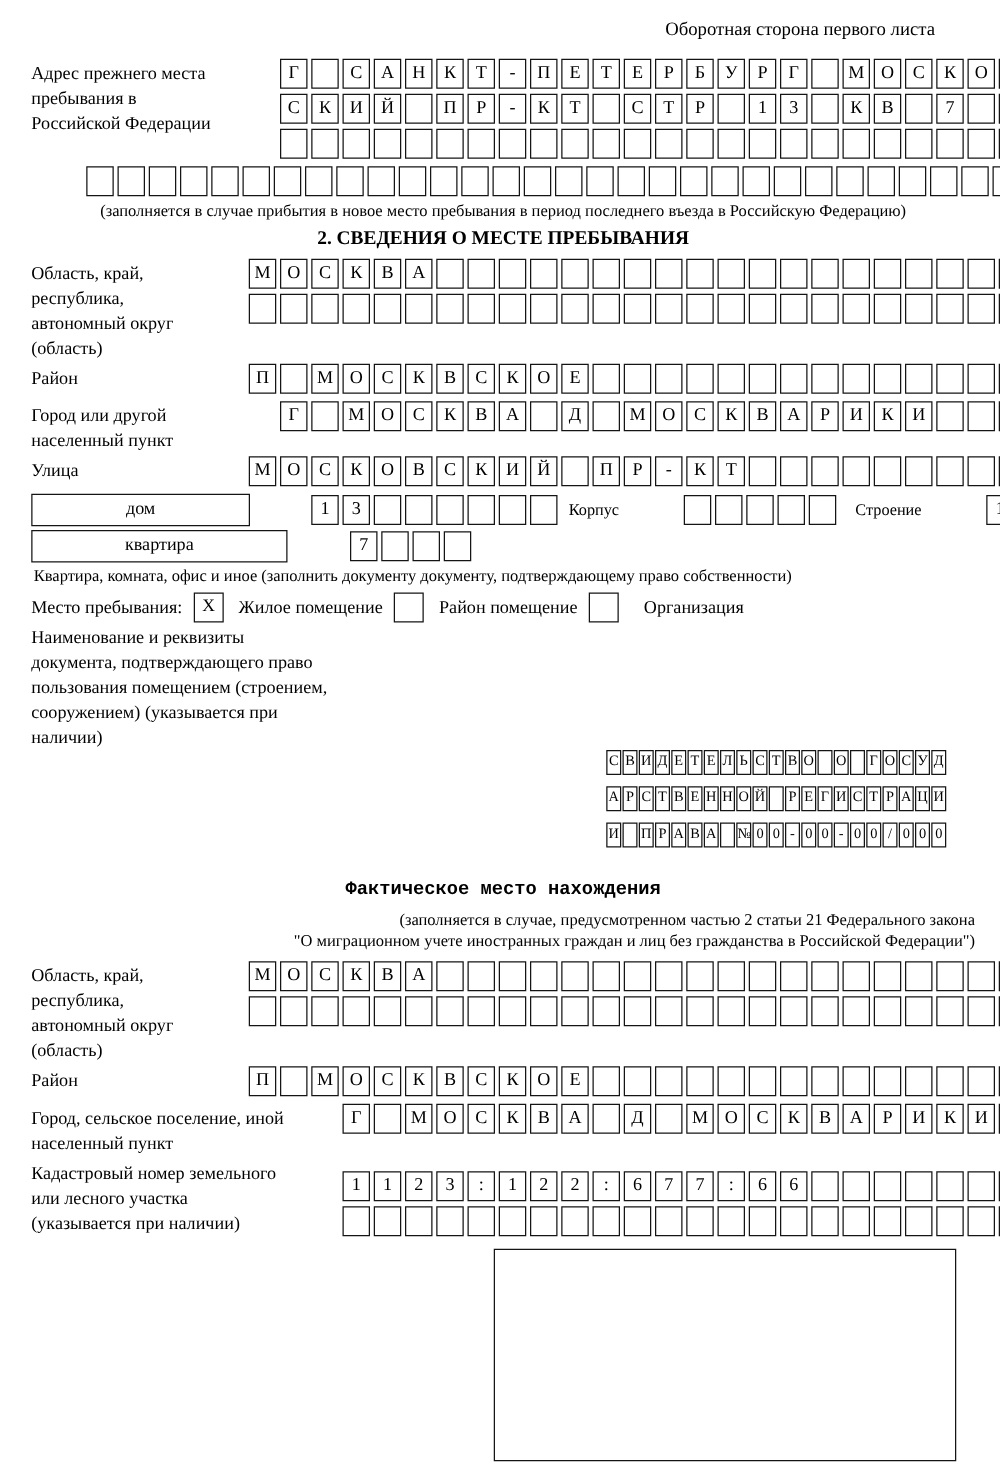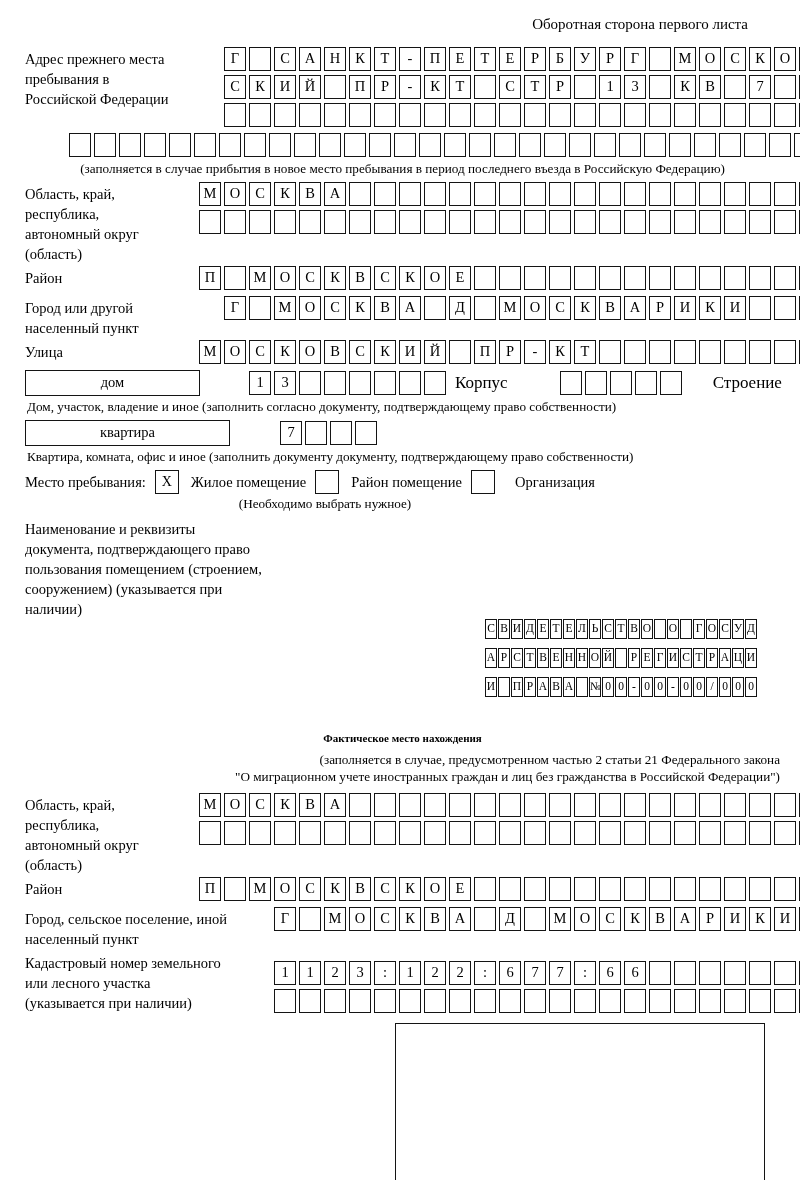--- a/index.html
+++ b/index.html
@@ -16,21 +16,21 @@
   .cell { display:inline-block; box-sizing:border-box; width:22px; height:24px; border:1.8px solid #141414;
           margin-right:3px; text-align:center; font-size:14.5px; line-height:20px; vertical-align:top; }
 
   .caption { text-align:center; font-size:13.2px; line-height:16px; margin:1px 0 5px; }
   .caption-left { font-size:13.2px; line-height:16px; margin:0 0 5px 2px; }
   .sec-title { text-align:center; font-weight:bold; font-size:15.5px; margin:3px 0 7px; }
 
   .house-row { display:flex; align-items:center; margin:2px 0 3px; }
   .box-input { box-sizing:border-box; border:1.8px solid #141414; height:26px; line-height:23px;
                text-align:center; font-size:14.5px; flex-shrink:0; }
-  .inline-lbl { font-size:17px; margin:0 8px 0 6px; white-space:nowrap; }
+  .inline-lbl { font-size:13px; margin:0 8px 0 6px; white-space:nowrap; }
 
   .stay-row { display:flex; align-items:center; font-size:14.5px; margin:4px 0 2px; }
   .checkbox { box-sizing:border-box; display:inline-block; width:24px; height:24px; border:1.8px solid #141414;
               text-align:center; line-height:21px; font-size:14px; margin:0 12px 0 9px; flex-shrink:0; }
   .stay-note { width:560px; text-align:center; font-size:13.2px; margin:1px 0 7px 20px; }
 
   .doc-row { display:flex; align-items:flex-start; margin:2px 0 0;flex-direction:column; }
   .doc-lbl { width:240px; font-size:14.5px; line-height:20px; flex-shrink:0; }
   .doc-cells { margin-left:auto; margin-right:22px; }
   .doc-cells .cells-row { height:20px; margin-bottom:9px; }
@@ -55,20 +55,21 @@
     <div class="lbl w155">Адрес прежнего места пребывания в Российской Федерации</div>
     <div class="rows">
       <div class="cells-row"><span class="cell">Г</span><span class="cell"></span><span class="cell">С</span><span class="cell">А</span><span class="cell">Н</span><span class="cell">К</span><span class="cell">Т</span><span class="cell">-</span><span class="cell">П</span><span class="cell">Е</span><span class="cell">Т</span><span class="cell">Е</span><span class="cell">Р</span><span class="cell">Б</span><span class="cell">У</span><span class="cell">Р</span><span class="cell">Г</span><span class="cell"></span><span class="cell">М</span><span class="cell">О</span><span class="cell">С</span><span class="cell">К</span><span class="cell">О</span><span class="cell">В</span></div>
       <div class="cells-row"><span class="cell">С</span><span class="cell">К</span><span class="cell">И</span><span class="cell">Й</span><span class="cell"></span><span class="cell">П</span><span class="cell">Р</span><span class="cell">-</span><span class="cell">К</span><span class="cell">Т</span><span class="cell"></span><span class="cell">С</span><span class="cell">Т</span><span class="cell">Р</span><span class="cell"></span><span class="cell">1</span><span class="cell">3</span><span class="cell"></span><span class="cell">К</span><span class="cell">В</span><span class="cell"></span><span class="cell">7</span><span class="cell"></span><span class="cell"></span></div>
       <div class="cells-row"><span class="cell"></span><span class="cell"></span><span class="cell"></span><span class="cell"></span><span class="cell"></span><span class="cell"></span><span class="cell"></span><span class="cell"></span><span class="cell"></span><span class="cell"></span><span class="cell"></span><span class="cell"></span><span class="cell"></span><span class="cell"></span><span class="cell"></span><span class="cell"></span><span class="cell"></span><span class="cell"></span><span class="cell"></span><span class="cell"></span><span class="cell"></span><span class="cell"></span><span class="cell"></span><span class="cell"></span></div>
     </div>
   </div>
   <div class="cells-row"><span class="cell"></span><span class="cell"></span><span class="cell"></span><span class="cell"></span><span class="cell"></span><span class="cell"></span><span class="cell"></span><span class="cell"></span><span class="cell"></span><span class="cell"></span><span class="cell"></span><span class="cell"></span><span class="cell"></span><span class="cell"></span><span class="cell"></span><span class="cell"></span><span class="cell"></span><span class="cell"></span><span class="cell"></span><span class="cell"></span><span class="cell"></span><span class="cell"></span><span class="cell"></span><span class="cell"></span><span class="cell"></span><span class="cell"></span><span class="cell"></span><span class="cell"></span><span class="cell"></span><span class="cell"></span></div>
   <div class="caption">(заполняется в случае прибытия в новое место пребывания в период последнего въезда в Российскую Федерацию)</div>
 
+  <div class="sec-title">2. СВЕДЕНИЯ О МЕСТЕ ПРЕБЫВАНИЯ</div>
 
   <div class="form-row">
     <div class="lbl w130">Область, край, республика, автономный округ (область)</div>
     <div class="rows">
       <div class="cells-row"><span class="cell">М</span><span class="cell">О</span><span class="cell">С</span><span class="cell">К</span><span class="cell">В</span><span class="cell">А</span><span class="cell"></span><span class="cell"></span><span class="cell"></span><span class="cell"></span><span class="cell"></span><span class="cell"></span><span class="cell"></span><span class="cell"></span><span class="cell"></span><span class="cell"></span><span class="cell"></span><span class="cell"></span><span class="cell"></span><span class="cell"></span><span class="cell"></span><span class="cell"></span><span class="cell"></span><span class="cell"></span><span class="cell"></span></div>
       <div class="cells-row"><span class="cell"></span><span class="cell"></span><span class="cell"></span><span class="cell"></span><span class="cell"></span><span class="cell"></span><span class="cell"></span><span class="cell"></span><span class="cell"></span><span class="cell"></span><span class="cell"></span><span class="cell"></span><span class="cell"></span><span class="cell"></span><span class="cell"></span><span class="cell"></span><span class="cell"></span><span class="cell"></span><span class="cell"></span><span class="cell"></span><span class="cell"></span><span class="cell"></span><span class="cell"></span><span class="cell"></span><span class="cell"></span></div>
     </div>
   </div>
 
   <div class="form-row">
@@ -84,52 +85,50 @@
   <div class="form-row">
     <div class="lbl w130">Улица</div>
     <div class="cells-row"><span class="cell">М</span><span class="cell">О</span><span class="cell">С</span><span class="cell">К</span><span class="cell">О</span><span class="cell">В</span><span class="cell">С</span><span class="cell">К</span><span class="cell">И</span><span class="cell">Й</span><span class="cell"></span><span class="cell">П</span><span class="cell">Р</span><span class="cell">-</span><span class="cell">К</span><span class="cell">Т</span><span class="cell"></span><span class="cell"></span><span class="cell"></span><span class="cell"></span><span class="cell"></span><span class="cell"></span><span class="cell"></span><span class="cell"></span><span class="cell"></span></div>
   </div>
 
   <div class="house-row">
     <div class="box-input" style="width:175px;">дом</div>
     <div class="cells-row" style="margin:0 0 0 5px;"><span class="cell">1</span><span class="cell">3</span><span class="cell"></span><span class="cell"></span><span class="cell"></span><span class="cell"></span><span class="cell"></span><span class="cell"></span></div>
     <div class="inline-lbl">Корпус</div>
     <div class="cells-row" style="margin:0;"><span class="cell"></span><span class="cell"></span><span class="cell"></span><span class="cell"></span><span class="cell"></span></div>
-    <div class="inline-lbl" style="margin-left:28px;">Строение</div>
+    <div class="inline-lbl" style="margin-left:12px;">Строение</div>
     <div class="cells-row" style="margin:0;"><span class="cell">1</span><span class="cell"></span><span class="cell"></span><span class="cell"></span></div>
   </div>
-  <div class="caption-left">Дом, участок, владение и иное (заполнить согласно документу, подтверждающему право собственности)</div>
 
   <div class="house-row">
     <div class="box-input" style="width:205px;">квартира</div>
     <div class="cells-row" style="margin:0 0 0 6px;"><span class="cell">7</span><span class="cell"></span><span class="cell"></span><span class="cell"></span></div>
   </div>
   <div class="caption-left">Квартира, комната, офис и иное (заполнить документу документу, подтверждающему право собственности)</div>
 
   <div class="stay-row">
     <span>Место пребывания:</span>
     <span class="checkbox">X</span>
     <span>Жилое помещение</span>
     <span class="checkbox"></span>
     <span>Район помещение</span>
     <span class="checkbox" style="margin-right:20px;"></span>
     <span>Организация</span>
   </div>
-  <div class="stay-note">(Необходимо выбрать нужное)</div>
 
   <div class="doc-row">
     <div class="doc-lbl">Наименование и реквизиты документа, подтверждающего право пользования помещением (строением, сооружением) (указывается при наличии)</div>
     <div class="doc-cells">
       <div class="cells-row"><span class="cell">С</span><span class="cell">В</span><span class="cell">И</span><span class="cell">Д</span><span class="cell">Е</span><span class="cell">Т</span><span class="cell">Е</span><span class="cell">Л</span><span class="cell">Ь</span><span class="cell">С</span><span class="cell">Т</span><span class="cell">В</span><span class="cell">О</span><span class="cell"></span><span class="cell">О</span><span class="cell"></span><span class="cell">Г</span><span class="cell">О</span><span class="cell">С</span><span class="cell">У</span><span class="cell">Д</span></div>
       <div class="cells-row"><span class="cell">А</span><span class="cell">Р</span><span class="cell">С</span><span class="cell">Т</span><span class="cell">В</span><span class="cell">Е</span><span class="cell">Н</span><span class="cell">Н</span><span class="cell">О</span><span class="cell">Й</span><span class="cell"></span><span class="cell">Р</span><span class="cell">Е</span><span class="cell">Г</span><span class="cell">И</span><span class="cell">С</span><span class="cell">Т</span><span class="cell">Р</span><span class="cell">А</span><span class="cell">Ц</span><span class="cell">И</span></div>
       <div class="cells-row"><span class="cell">И</span><span class="cell"></span><span class="cell">П</span><span class="cell">Р</span><span class="cell">А</span><span class="cell">В</span><span class="cell">А</span><span class="cell"></span><span class="cell">№</span><span class="cell">0</span><span class="cell">0</span><span class="cell">-</span><span class="cell">0</span><span class="cell">0</span><span class="cell">-</span><span class="cell">0</span><span class="cell">0</span><span class="cell">/</span><span class="cell">0</span><span class="cell">0</span><span class="cell">0</span></div>
     </div>
   </div>
 
-  <div class="sec-title" style="margin-top:26px; font-size:11px;">Фактическое место нахождения</div>
+  <div class="sec-title" style="margin-top:16px; font-size:15px;font-family:Liberation Mono, monospace;">Фактическое место нахождения</div>
   <div class="fact-caption">(заполняется в случае, предусмотренном частью 2 статьи 21 Федерального закона</div>
   <div class="fact-caption" style="margin-bottom:8px;">"О миграционном учете иностранных граждан и лиц без гражданства в Российской Федерации")</div>
 
   <div class="form-row">
     <div class="lbl w130">Область, край, республика, автономный округ (область)</div>
     <div class="rows">
       <div class="cells-row"><span class="cell">М</span><span class="cell">О</span><span class="cell">С</span><span class="cell">К</span><span class="cell">В</span><span class="cell">А</span><span class="cell"></span><span class="cell"></span><span class="cell"></span><span class="cell"></span><span class="cell"></span><span class="cell"></span><span class="cell"></span><span class="cell"></span><span class="cell"></span><span class="cell"></span><span class="cell"></span><span class="cell"></span><span class="cell"></span><span class="cell"></span><span class="cell"></span><span class="cell"></span><span class="cell"></span><span class="cell"></span><span class="cell"></span></div>
       <div class="cells-row"><span class="cell"></span><span class="cell"></span><span class="cell"></span><span class="cell"></span><span class="cell"></span><span class="cell"></span><span class="cell"></span><span class="cell"></span><span class="cell"></span><span class="cell"></span><span class="cell"></span><span class="cell"></span><span class="cell"></span><span class="cell"></span><span class="cell"></span><span class="cell"></span><span class="cell"></span><span class="cell"></span><span class="cell"></span><span class="cell"></span><span class="cell"></span><span class="cell"></span><span class="cell"></span><span class="cell"></span><span class="cell"></span></div>
     </div>
   </div>

